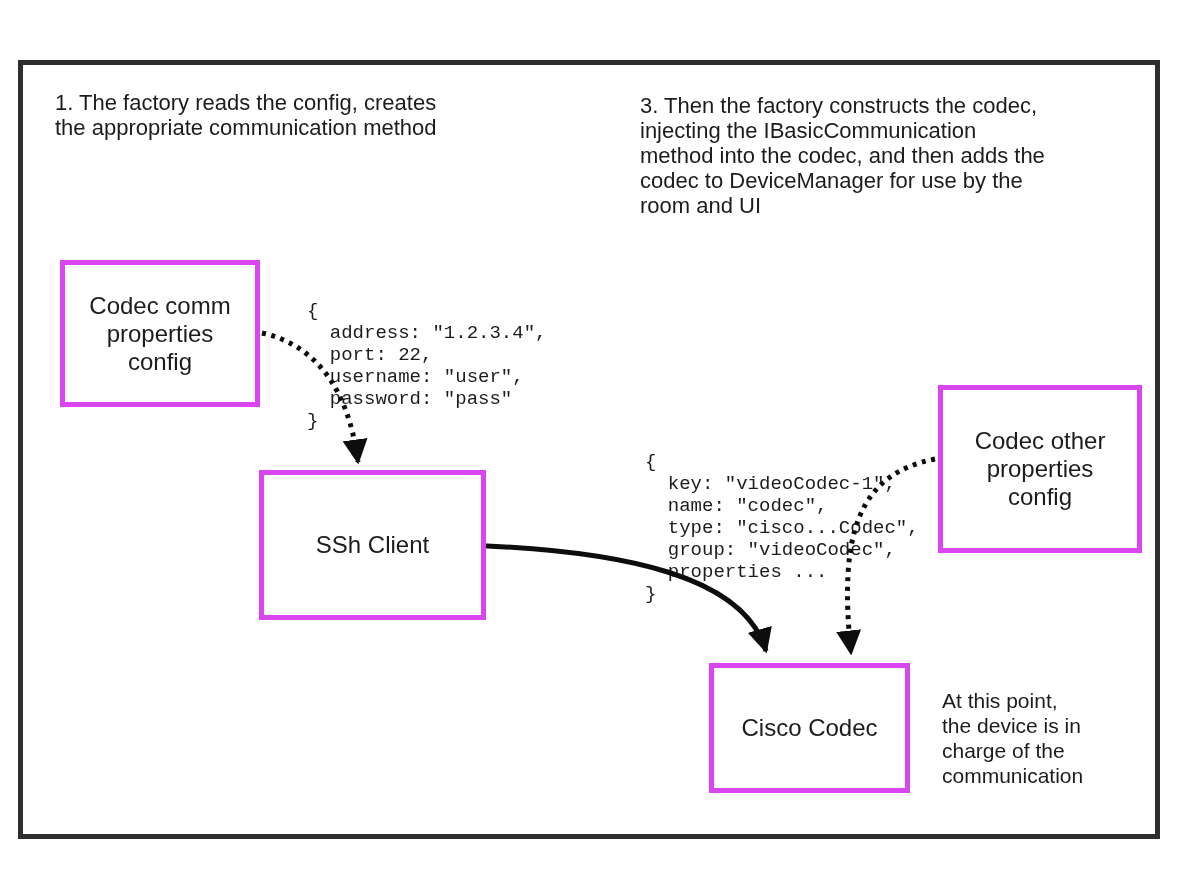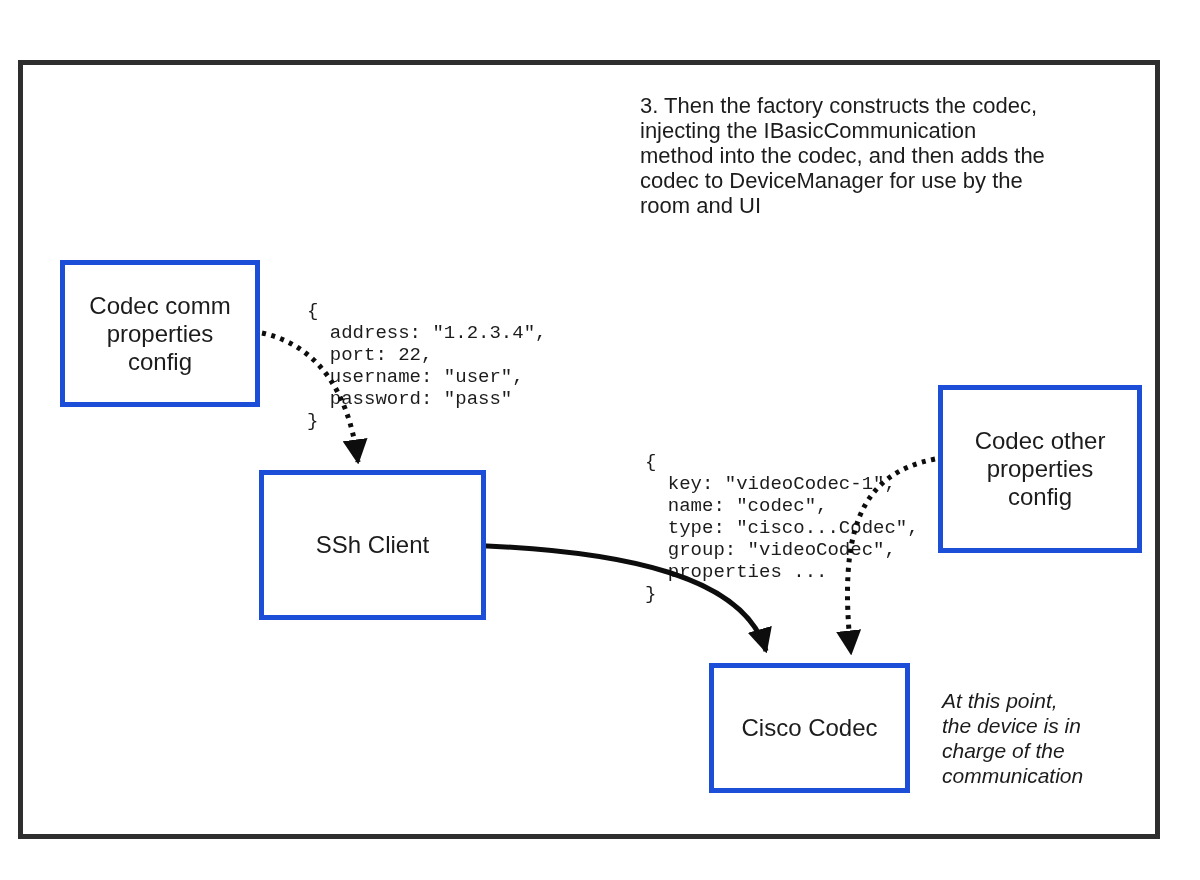--- a/index.html
+++ b/index.html
@@ -20,24 +20,24 @@
     box-sizing: border-box;
     background: transparent;
   }
   .para {
     position: absolute;
     font-size: 22px;
     line-height: 25px;
     white-space: pre-line;
     color: #1c1c1c;
   }
-  .para.small { font-size: 21px; font-style: italic; }
+  .para.small { font-size: 21px; }
   .node {
     position: absolute;
-    border: 5px solid #1d4ed8;
+    border: 5px solid #d946ef;
     box-sizing: border-box;
     background: #ffffff;
     display: flex;
     align-items: center;
     justify-content: center;
     text-align: center;
     font-size: 24px;
     line-height: 28px;
     white-space: pre-line;
     color: #1c1c1c;
@@ -75,20 +75,22 @@
   svg.arrows path.solid  { stroke-width: 5; }
   svg.arrows path.dotted { stroke-width: 5; stroke-dasharray: 4 5.5; }
 </style>
 </head>
 <body>
 
 <div class="canvas">
 
   <div class="frame"></div>
 
+  <div class="para" id="text-step1">1. The factory reads the config, creates
+the appropriate communication method</div>
 
   <div class="para" id="text-step2">3. Then the factory constructs the codec,
 injecting the IBasicCommunication
 method into the codec, and then adds the
 codec to DeviceManager for use by the
 room and UI</div>
 
   <div class="para small" id="text-note">At this point,
 the device is in
 charge of the

